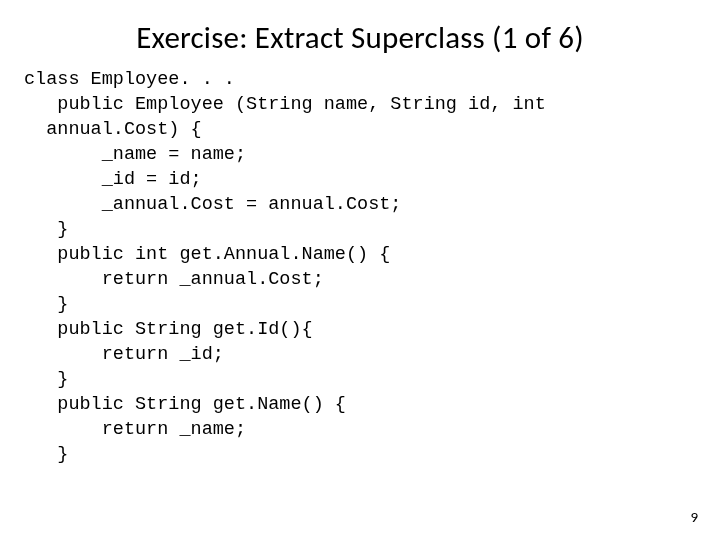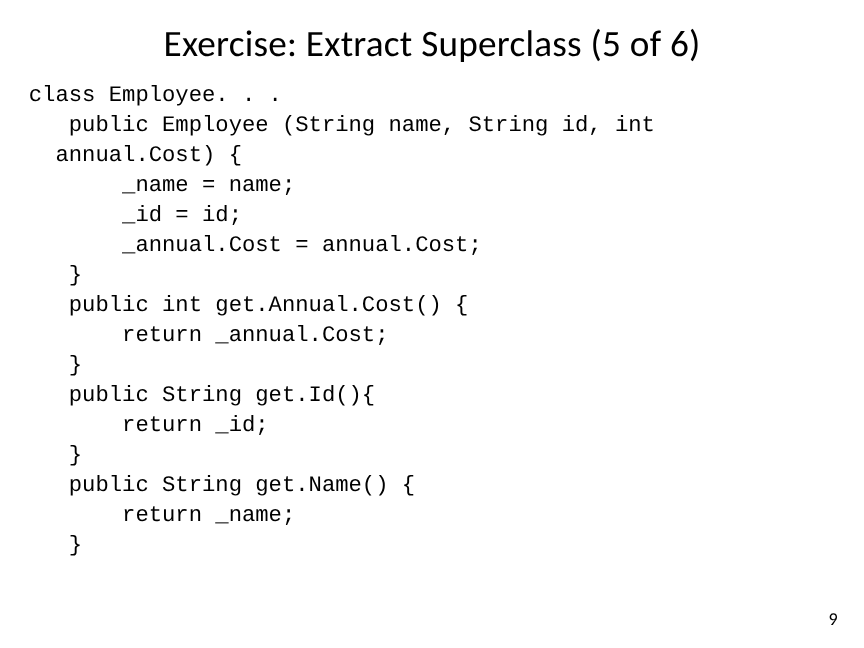--- a/index.html
+++ b/index.html
@@ -6,29 +6,29 @@
     html, body { width: 720px; height: 540px; background: #fff; font-family: Calibri, Arial, sans-serif; overflow: hidden; }
     .slide { width: 720px; height: 540px; position: relative; padding: 0; }
     .title { font-size: 31px; color: #000; text-align: center; padding: 18px 20px 8px 20px; font-weight: 400; letter-spacing: 0.2px; }
     .code-block { font-family: "Courier New", Courier, monospace; font-size: 18.5px; line-height: 1.35; color: #000; white-space: pre; padding: 4px 0 0 24px; }
     .page-num { position: absolute; bottom: 14px; right: 22px; font-size: 15px; color: #000; font-family: Calibri, Arial, sans-serif; }
   </style>
 </head>
 <body>
 
 <div class="slide">
-  <h1 class="title">Exercise: Extract Superclass (5 of 6)</h1>
+  <h1 class="title">Exercise: Extract Superclass (1 of 6)</h1>
   <div class="code-block">class Employee. . .
    public Employee (String name, String id, int
   annual.Cost) {
        _name = name;
        _id = id;
        _annual.Cost = annual.Cost;
    }
-   public int get.Annual.Cost() {
+   public int get.Annual.Name() {
        return _annual.Cost;
    }
    public String get.Id(){
        return _id;
    }
    public String get.Name() {
        return _name;
    }</div>
   <div class="page-num">9</div>
 </div>

